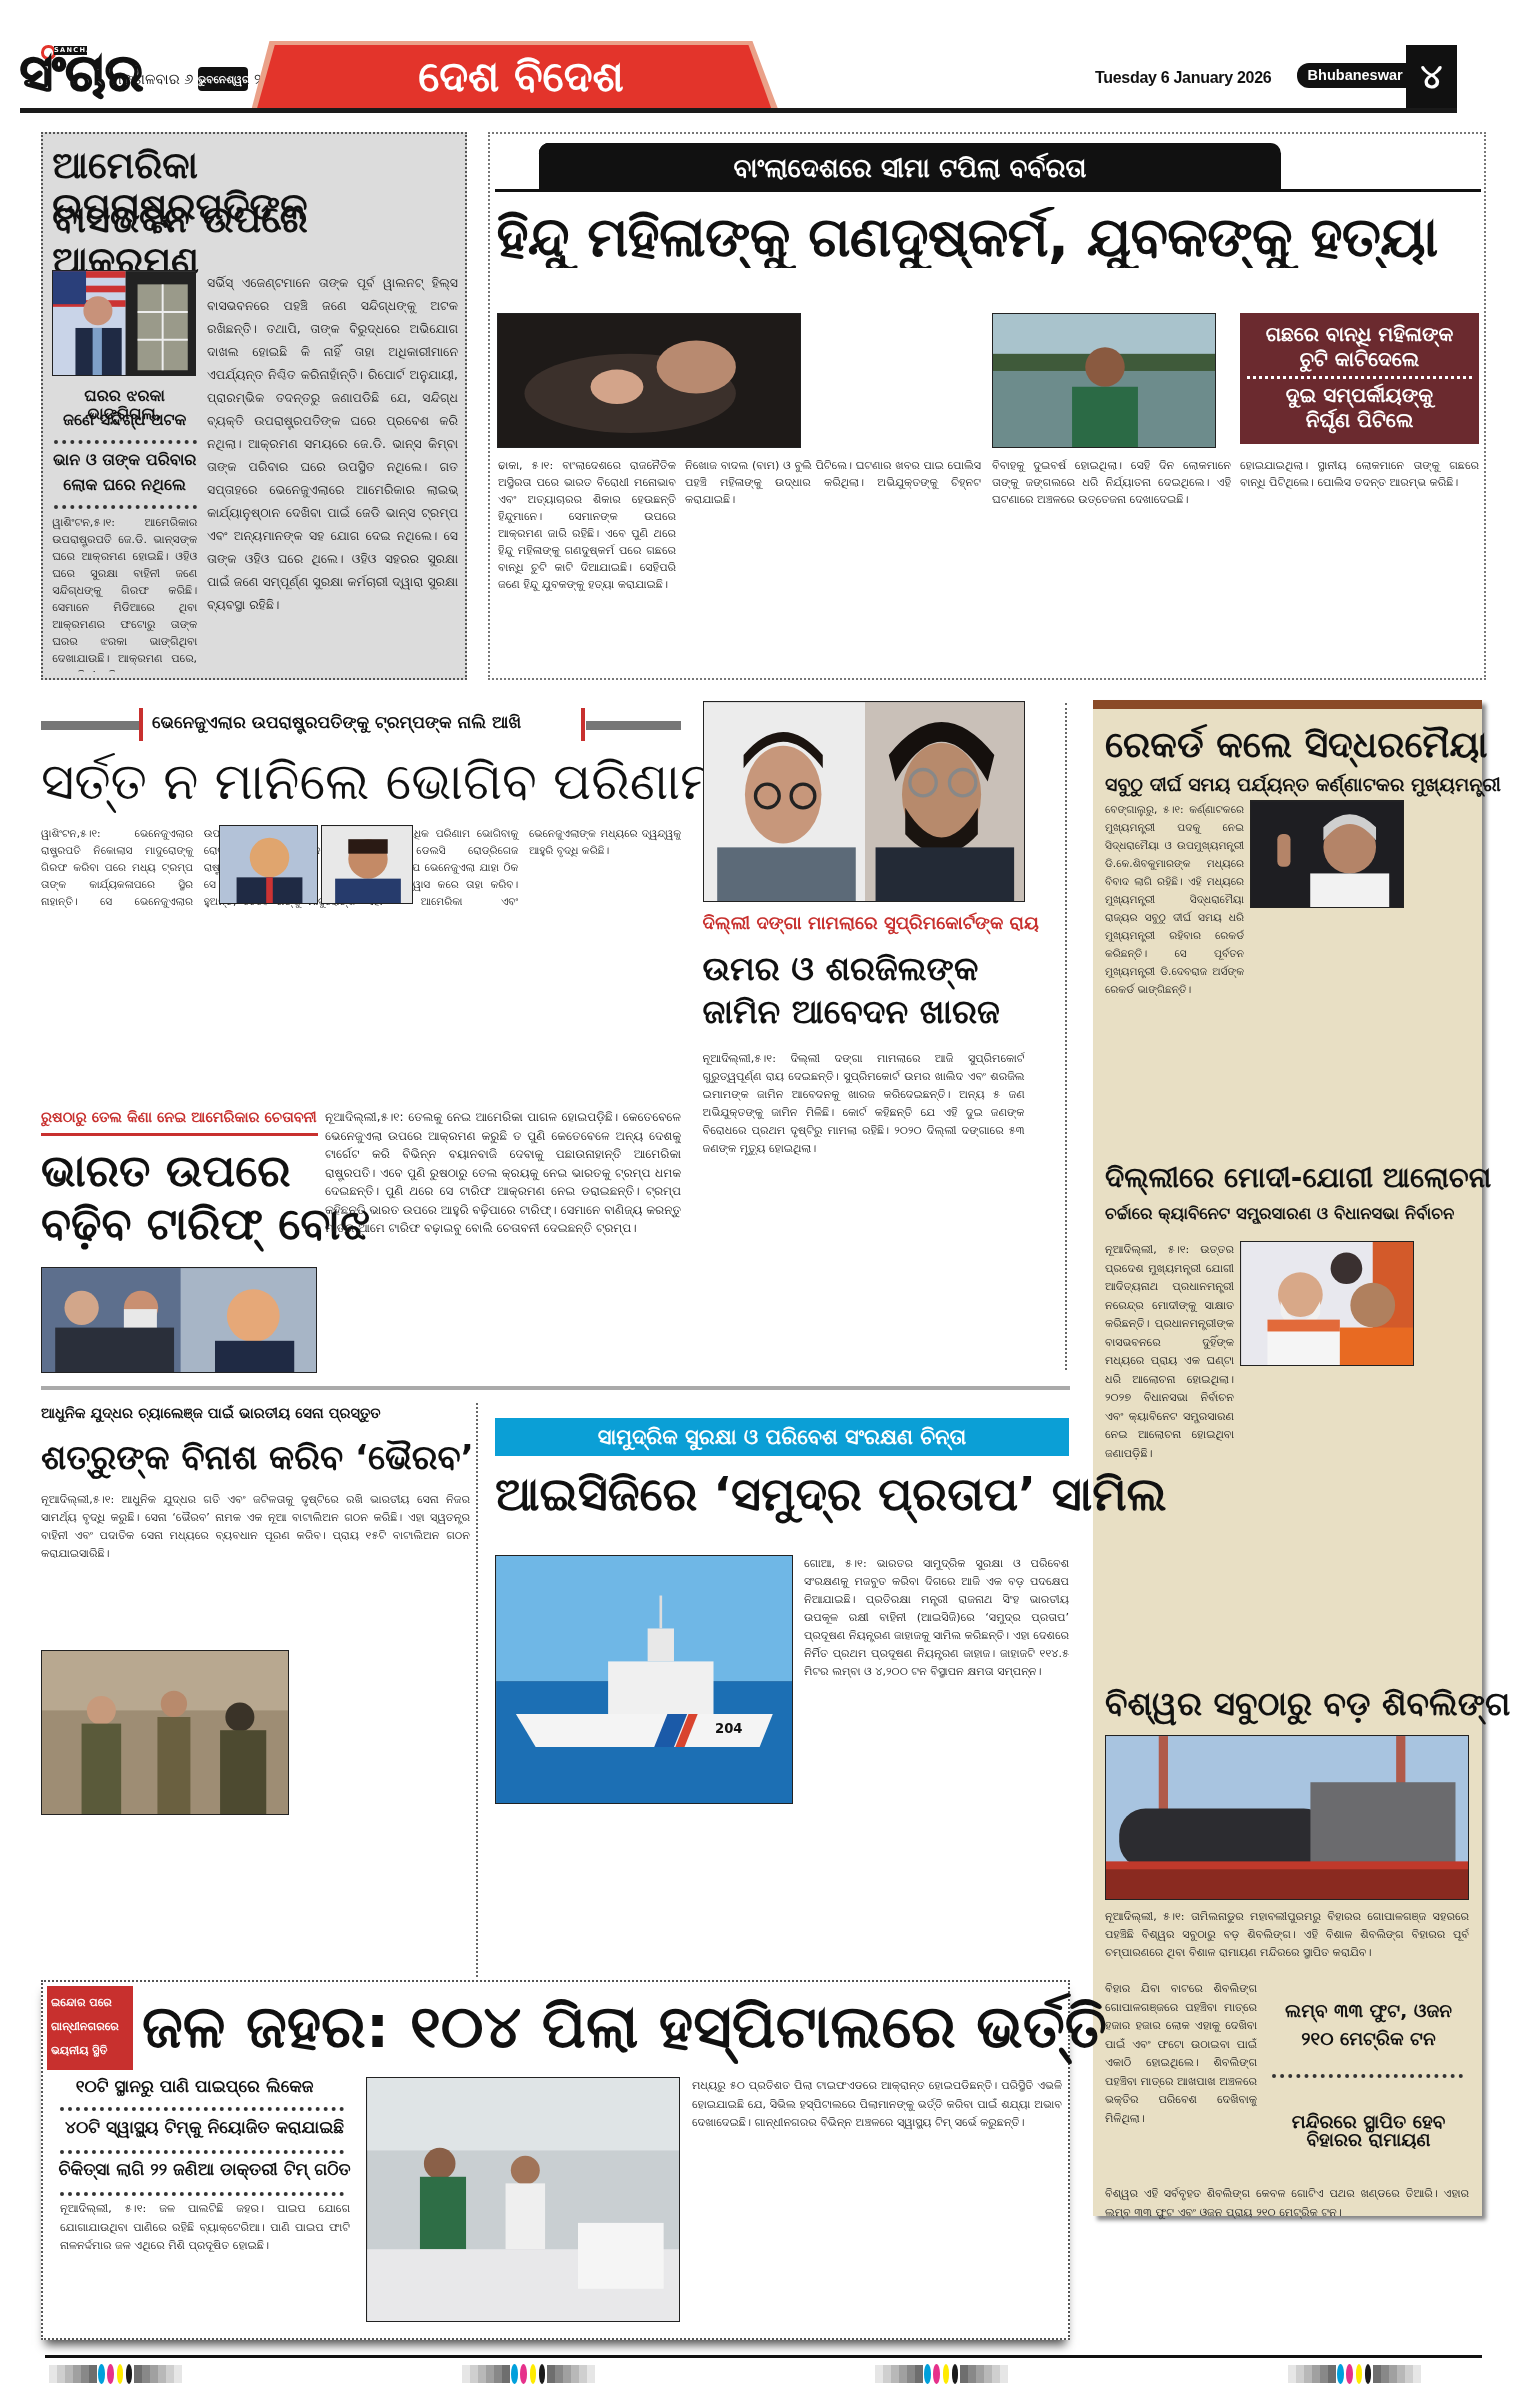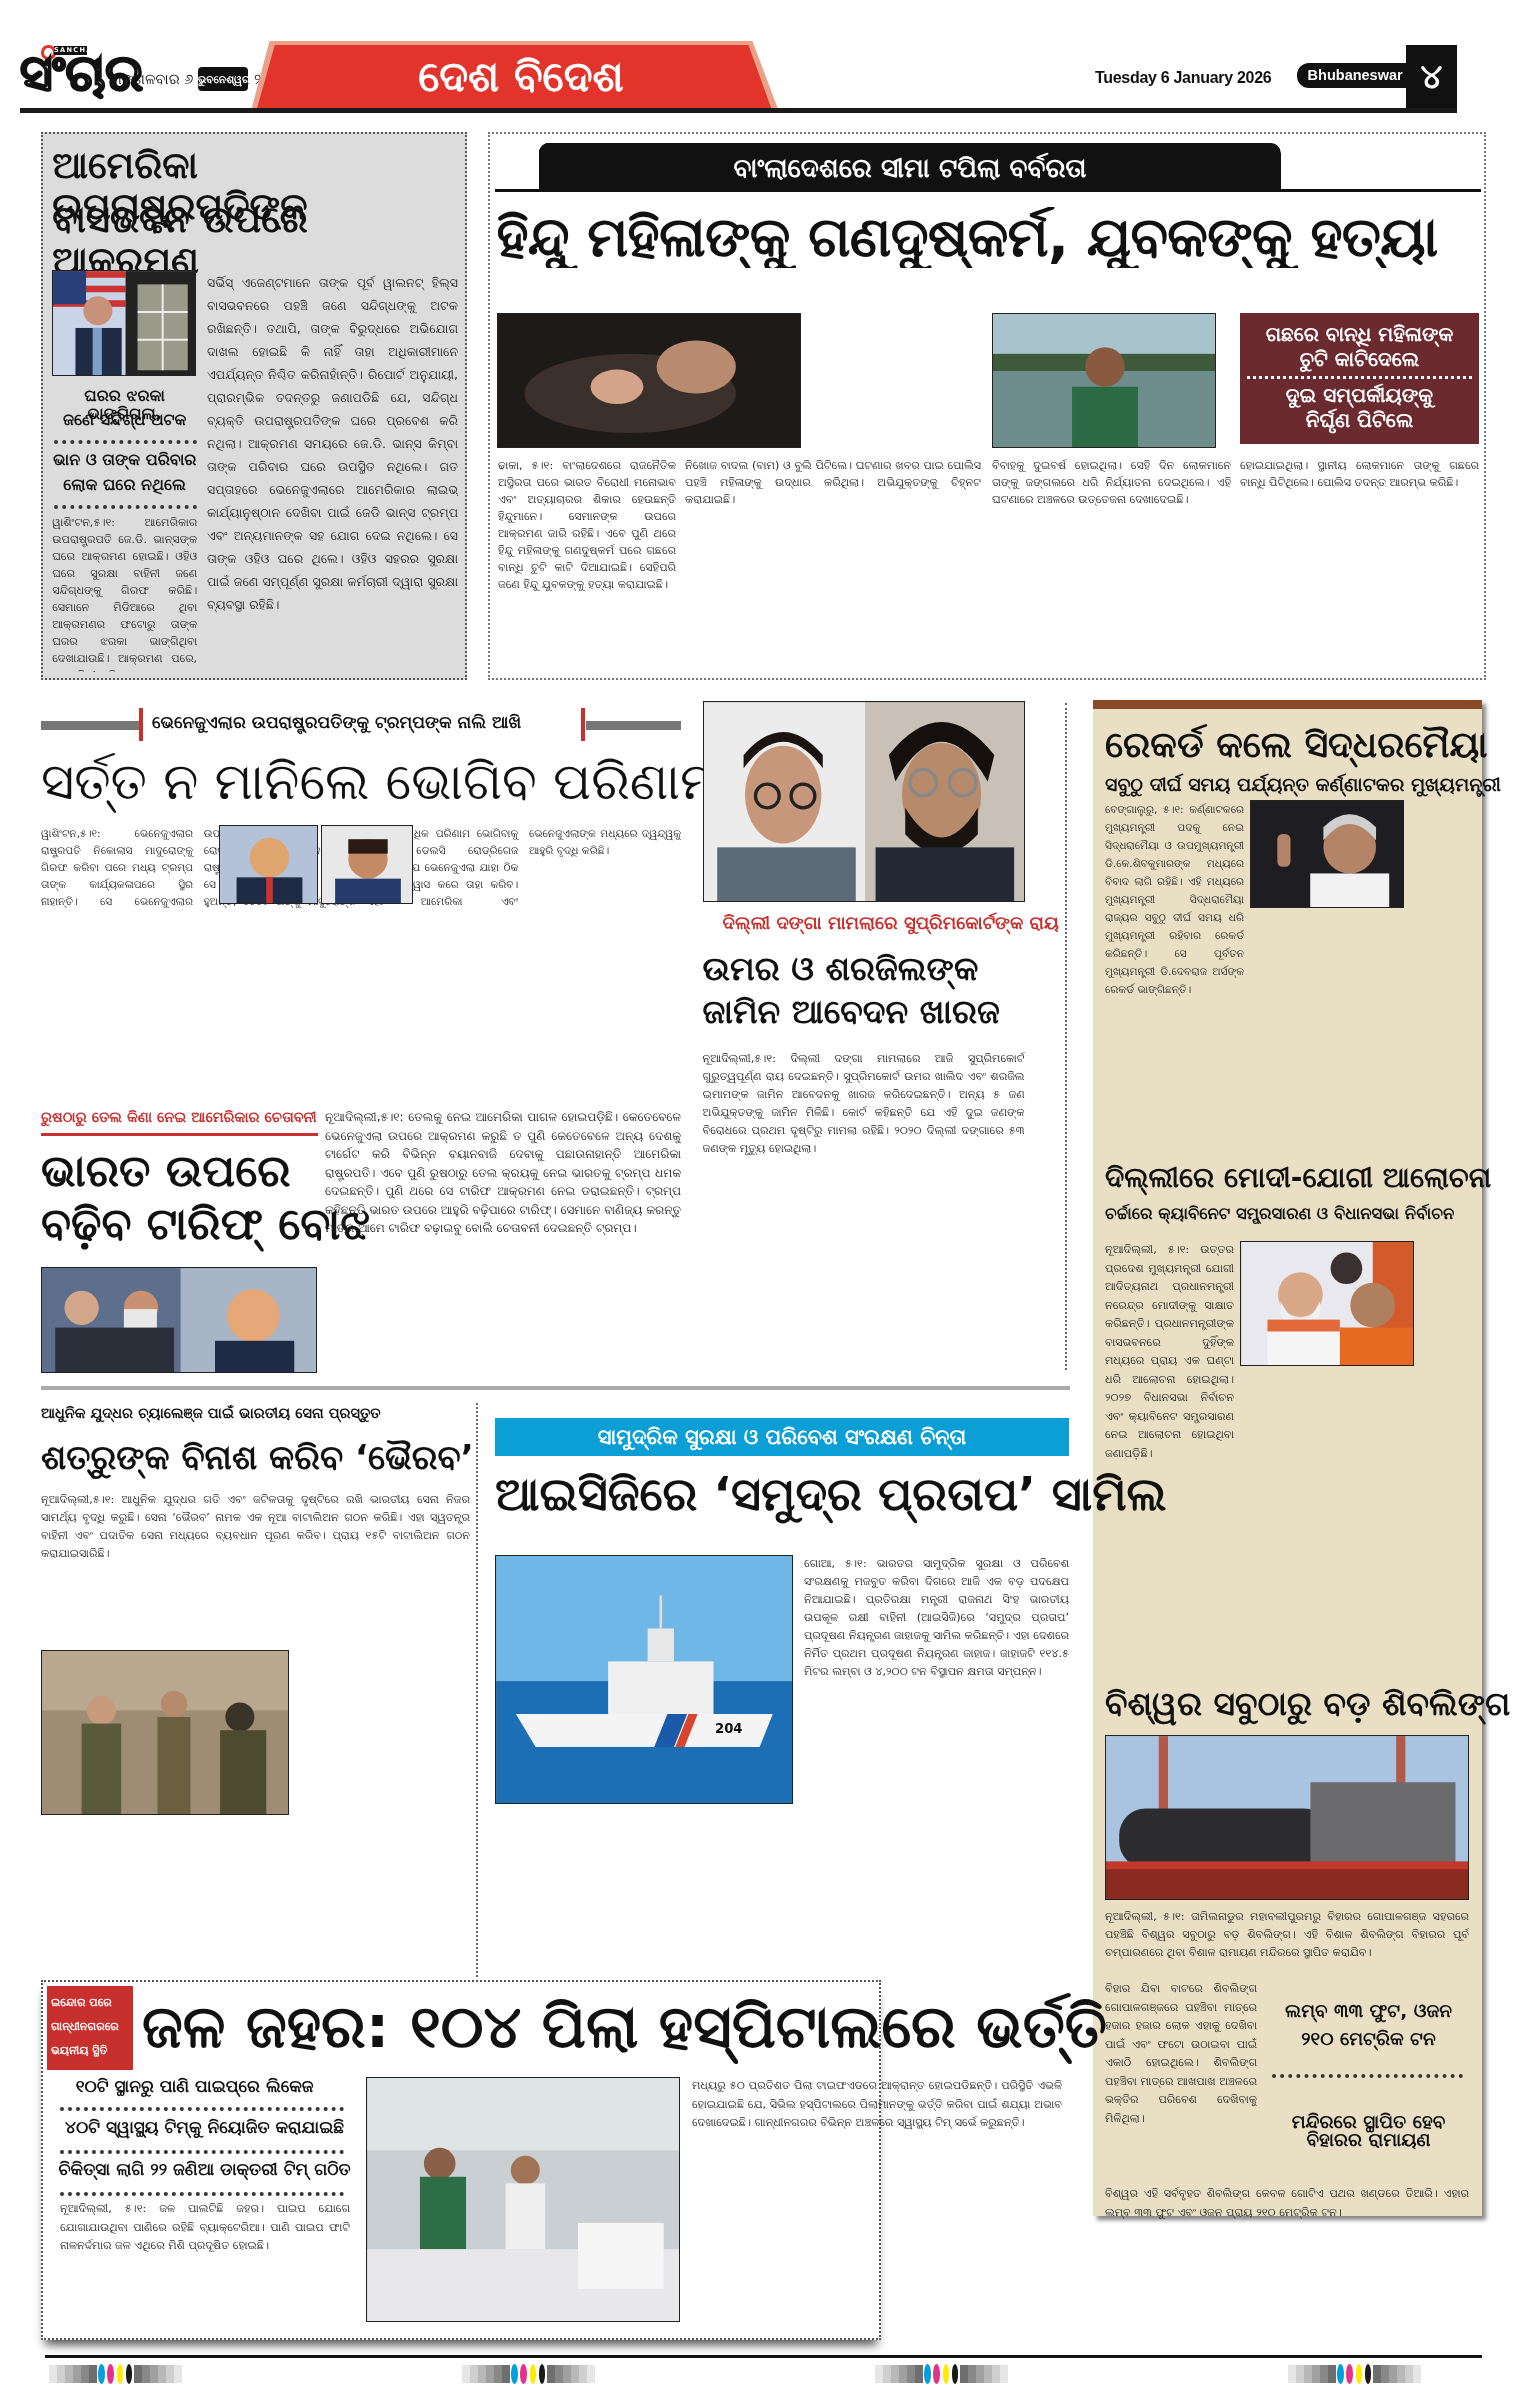--- a/index.html
+++ b/index.html
@@ -177,21 +177,21 @@
       <circle cx="150" cy="142" r="18" fill="none" stroke="#222" stroke-width="5"></circle>
       <rect x="20" y="220" width="210" height="84" fill="#5c6a78"></rect>
       <ellipse cx="360" cy="140" rx="60" ry="78" fill="#b78a6c"></ellipse>
       <path d="M290 120 Q360 0 430 120 L440 80 Q360 -20 280 80 Z" fill="#15100d"></path>
       <path d="M305 160 Q360 250 415 160 L415 200 Q360 260 305 200 Z" fill="#1a1410"></path>
       <circle cx="332" cy="122" r="20" fill="none" stroke="#888" stroke-width="5"></circle>
       <circle cx="392" cy="122" r="20" fill="none" stroke="#888" stroke-width="5"></circle>
       <rect x="260" y="220" width="210" height="84" fill="#232a36"></rect>
     </svg>
   </div>
-  <div class="abs" style="left:2.6px;top:212px;font-size:18px;font-weight:bold;color:#c8302e;white-space:nowrap;margin-left:20px;">ଦିଲ୍ଲୀ ଦଙ୍ଗା ମାମଲାରେ ସୁପ୍ରିମକୋର୍ଟଙ୍କ ରାୟ</div>
+  <div class="abs" style="left:2.6px;top:212px;font-size:18px;font-weight:bold;color:#c8302e;white-space:nowrap;">ଦିଲ୍ଲୀ ଦଙ୍ଗା ମାମଲାରେ ସୁପ୍ରିମକୋର୍ଟଙ୍କ ରାୟ</div>
   <div class="abs hl" style="left:2.6px;top:251px;font-size:33px;">ଉମର ଓ ଶରଜିଲଙ୍କ</div>
   <div class="abs hl" style="left:2.6px;top:294px;font-size:33px;">ଜାମିନ ଆବେଦନ ଖାରଜ</div>
   <div class="abs body-text" style="left:2.6px;top:350px;width:322px;height:317px;font-size:11.2px;line-height:18px;overflow:hidden;">ନୂଆଦିଲ୍ଲୀ,୫।୧: ଦିଲ୍ଲୀ ଦଙ୍ଗା ମାମଲାରେ ଆଜି ସୁପ୍ରିମକୋର୍ଟ ଗୁରୁତ୍ୱପୂର୍ଣ୍ଣ ରାୟ ଦେଇଛନ୍ତି। ସୁପ୍ରିମକୋର୍ଟ ଉମର ଖାଲିଦ ଏବଂ ଶରଜିଲ ଇମାମଙ୍କ ଜାମିନ ଆବେଦନକୁ ଖାରଜ କରିଦେଇଛନ୍ତି। ଅନ୍ୟ ୫ ଜଣ ଅଭିଯୁକ୍ତଙ୍କୁ ଜାମିନ ମିଳିଛି। କୋର୍ଟ କହିଛନ୍ତି ଯେ ଏହି ଦୁଇ ଜଣଙ୍କ ବିରୋଧରେ ପ୍ରଥମ ଦୃଷ୍ଟିରୁ ମାମଲା ରହିଛି। ୨୦୨୦ ଦିଲ୍ଲୀ ଦଙ୍ଗାରେ ୫୩ ଜଣଙ୍କ ମୃତ୍ୟୁ ହୋଇଥିଲା।</div>
 </div>
 <div class="abs dash-v" style="left:1065px;top:703px;height:667px;"></div>
 
 <div class="abs" style="left:1093px;top:700px;width:389px;height:1516px;background:#e8dfc4;box-shadow:4px 4px 4px #888;">
   <div class="abs" style="left:0;top:0;width:389px;height:9.2px;background:#8a4a27;"></div>
 
   <div class="abs hl" style="left:12px;top:25px;font-size:36px;white-space:nowrap;">ରେକର୍ଡ କଲେ ସିଦ୍ଧରମୈୟା</div>
@@ -281,21 +281,21 @@
       <rect x="230" y="110" width="40" height="50" fill="#e8e8e8"></rect>
       <line x1="250" y1="60" x2="250" y2="110" stroke="#ddd" stroke-width="4"></line>
       <polygon points="260,240 290,240 270,290 240,290" fill="#1b5aa8"></polygon>
       <polygon points="292,240 306,240 286,290 272,290" fill="#d9442f"></polygon>
     </svg>
     <div class="abs" style="left:219px;top:165px;font-size:13.2px;font-weight:bold;color:#111;">204</div>
   </div>
   <div class="abs body-text" style="left:0;top:156px;width:574px;height:422px;font-size:11.2px;line-height:18px;overflow:hidden;padding-left:309px;">ଗୋଆ, ୫।୧: ଭାରତର ସାମୁଦ୍ରିକ ସୁରକ୍ଷା ଓ ପରିବେଶ ସଂରକ୍ଷଣକୁ ମଜବୁତ କରିବା ଦିଗରେ ଆଜି ଏକ ବଡ଼ ପଦକ୍ଷେପ ନିଆଯାଇଛି। ପ୍ରତିରକ୍ଷା ମନ୍ତ୍ରୀ ରାଜନାଥ ସିଂହ ଭାରତୀୟ ଉପକୂଳ ରକ୍ଷୀ ବାହିନୀ (ଆଇସିଜି)ରେ ‘ସମୁଦ୍ର ପ୍ରତାପ’ ପ୍ରଦୂଷଣ ନିୟନ୍ତ୍ରଣ ଜାହାଜକୁ ସାମିଲ କରିଛନ୍ତି। ଏହା ଦେଶରେ ନିର୍ମିତ ପ୍ରଥମ ପ୍ରଦୂଷଣ ନିୟନ୍ତ୍ରଣ ଜାହାଜ। ଜାହାଜଟି ୧୧୪.୫ ମିଟର ଲମ୍ବା ଓ ୪,୨୦୦ ଟନ ବିସ୍ଥାପନ କ୍ଷମତା ସମ୍ପନ୍ନ।</div>
 </div>
 
-<div class="abs dotted-box" style="left:41px;top:1980px;width:840px;height:360px;box-shadow:0 9.2px 9.2px -4px #555;">
+<div class="abs dotted-box" style="left:41px;top:1980px;width:1029px;height:360px;box-shadow:0 9.2px 9.2px -4px #555;">
   <div class="abs" style="left:4px;top:4px;width:86px;height:84px;background:#c8302e;color:#fff;padding:5.3px 4px;">
     <div style="font-size:11.2px;font-weight:bold;line-height:24px;">ଇନ୍ଦୋର ପରେ</div>
     <div style="font-size:11.2px;font-weight:bold;line-height:24px;">ଗାନ୍ଧୀନଗରରେ</div>
     <div style="font-size:11.2px;font-weight:bold;line-height:24px;">ଭୟନୀୟ ସ୍ଥିତି</div>
   </div>
   <div class="abs hl" style="left:99px;top:13.2px;width:924px;font-size:59px;white-space:nowrap;">ଜଳ ଜହର: ୧୦୪ ପିଲା ହସ୍ପିଟାଲରେ ଭର୍ତ୍ତି</div>
   <div class="abs hl" style="left:6.6px;top:95px;width:290px;text-align:center;font-size:17px;">୧୦ଟି ସ୍ଥାନରୁ ପାଣି ପାଇପ୍‌ରେ ଲିକେଜ</div>
   <div class="abs sep-dots" style="left:17px;top:125px;width:284px;"></div>
   <div class="abs hl" style="left:6.6px;top:136px;width:310px;text-align:center;font-size:17px;">୪୦ଟି ସ୍ୱାସ୍ଥ୍ୟ ଟିମ୍‌କୁ ନିୟୋଜିତ କରାଯାଇଛି</div>
   <div class="abs sep-dots" style="left:17px;top:168px;width:284px;"></div>

